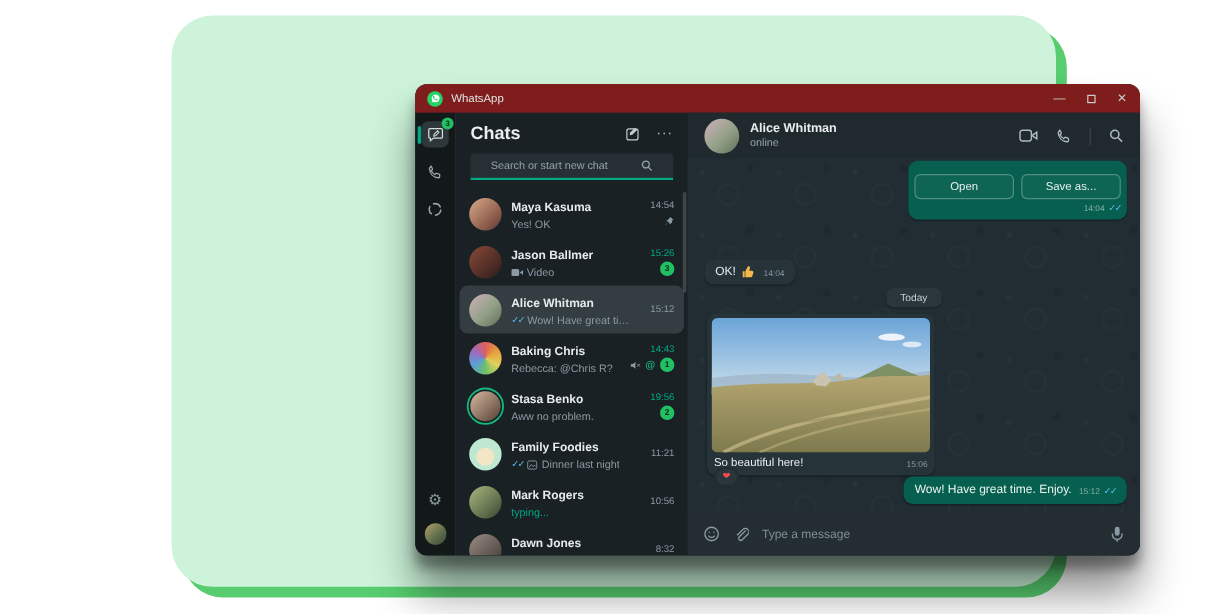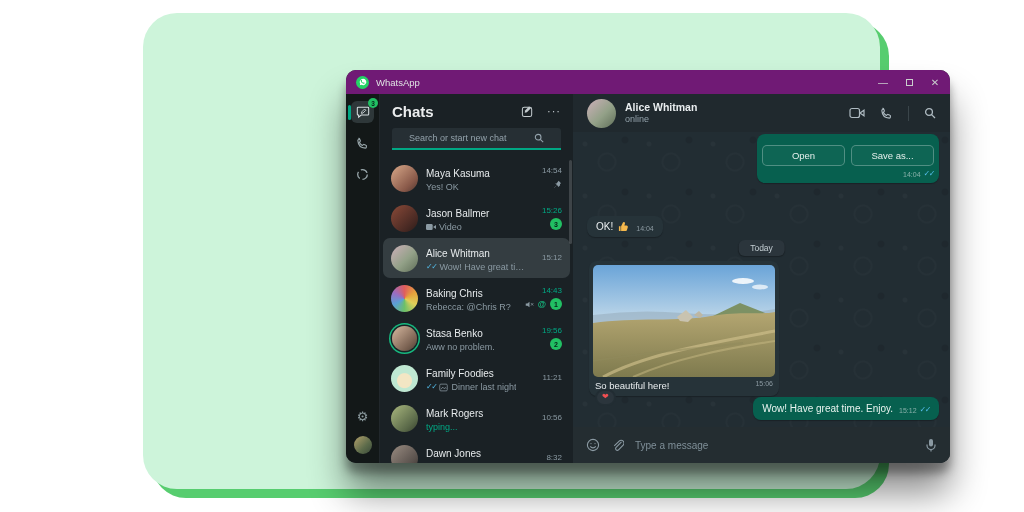--- a/index.html
+++ b/index.html
@@ -11,21 +11,21 @@
            border-radius:34px; background:#cdf4da; box-shadow:9px 9px 0 #57cd6f; }
 
   
   .window { position:absolute; left:203px; top:57px; width:604px; height:393px;
             border-radius:10px; background:#222829; overflow:hidden;
             box-shadow:0 10px 10px rgba(0,0,0,.35), 0 30px 36px rgba(0,0,0,.45);
             display:flex; flex-direction:column; }
 
   
   .titlebar { height:24px; flex:none; display:flex; align-items:center;
-              background:#701a75; padding:0 2px 0 10px; }
+              background:#7f1d1d; padding:0 2px 0 10px; }
   .wa-logo { width:13px; height:13px; border-radius:50%; background:#24d366;
              display:flex; align-items:center; justify-content:center; flex:none; }
   .wa-logo svg { width:8px; height:8px; }
   .app-name { font-size:9.5px; color:#dfe3e3; margin-left:7px; }
   .win-controls { margin-left:auto; display:flex; }
   .win-btn { width:26px; height:22px; display:flex; align-items:center; justify-content:center;
              color:#c9cdcd; font-size:10px; }
   .max-glyph { width:7px; height:7px; border:1px solid #c9cdcd; }
 
   .main { flex:1; display:flex; min-height:0; }
@@ -75,21 +75,21 @@
   .av-alice  { background:linear-gradient(135deg,#cdb0ba,#93a188 55%,#5f6e58); }
   .av-baking { background:conic-gradient(#e05d5d,#e6a23c,#e0d05a,#6cc069,#5a9fd6,#9a6cc0,#e05d5d); }
   .av-stasa  { background:linear-gradient(135deg,#d7b9a0,#7d6454 70%,#4e3e33);
                box-shadow:0 0 0 1.5px #1a2125, 0 0 0 3px #16b97f; width:25px; height:25px; margin:1px; }
   .av-food   { background:radial-gradient(circle at 50% 58%, #f3e6c4 0 7px, #bfe8d2 8px); }
   .av-mark   { background:linear-gradient(135deg,#aab87f,#5c6b4a 70%,#37422e); }
   .av-dawn   { background:linear-gradient(135deg,#9a8c82,#5a524d 70%,#37322e); }
   .av-alice-big { width:29px; height:29px; }
 
   .chat-texts { flex:1; min-width:0; }
-  .chat-name { font-size:10px; font-weight:normal; color:#e7ebed; line-height:13px;
+  .chat-name { font-size:10px; font-weight:bold; color:#e7ebed; line-height:13px;
                white-space:nowrap; overflow:hidden; text-overflow:ellipsis; }
   .chat-preview { font-size:9px; color:#8b9aa3; line-height:12px; display:flex;
                   align-items:center; gap:3px; white-space:nowrap; overflow:hidden; }
   .chat-preview .pv-text { overflow:hidden; text-overflow:ellipsis; }
   .chat-preview.typing .pv-text { color:#00a884; }
   .ticks { color:#53bdeb; font-size:8px; letter-spacing:-1.5px; flex:none; line-height:1; }
   .pv-icon { color:#8b9aa3; flex:none; display:flex; }
 
   .chat-meta { flex:none; display:flex; flex-direction:column; align-items:flex-end;
                gap:2px; min-width:26px; }
@@ -146,21 +146,21 @@
   .ok-text { font-size:10px; color:#e9edef; }
   .ok-msg .msg-time { color:#8d9ba3; margin-left:2px; align-self:flex-end; }
 
   .today-pill { position:absolute; top:108px; left:50%; transform:translateX(-50%);
                 background:#2b353c; border-radius:6px; padding:3px 12px; font-size:8.5px;
                 color:#c4ced3; box-shadow:0 1px 1px rgba(0,0,0,.25); }
 
   
   .photo-msg { left:16px; top:129px; width:190px; padding:4px; }
   .photo-frame { width:182px; height:112px; border-radius:5px; overflow:hidden; display:block; }
-  .photo-cap-row { display:flex; justify-content:space-between; 
+  .photo-cap-row { display:flex; justify-content:space-between; align-items:flex-end;
                    padding:3px 2px 1px; }
   .photo-caption { font-size:9.5px; color:#e9edef; }
   .photo-msg .msg-time { color:#8d9ba3; }
   .reaction { position:absolute; left:6px; bottom:-10px; background:#2b353c;
               border:2px solid #222d33; border-radius:10px; padding:1px 5px 2px;
               font-size:8px; color:#f04f52; line-height:10px; }
 
   
   .reply-msg { right:11px; bottom:7px; padding:6px 9px; display:flex; align-items:center; gap:6px; }
   .reply-text { font-size:10px; color:#e9f4f0; }

